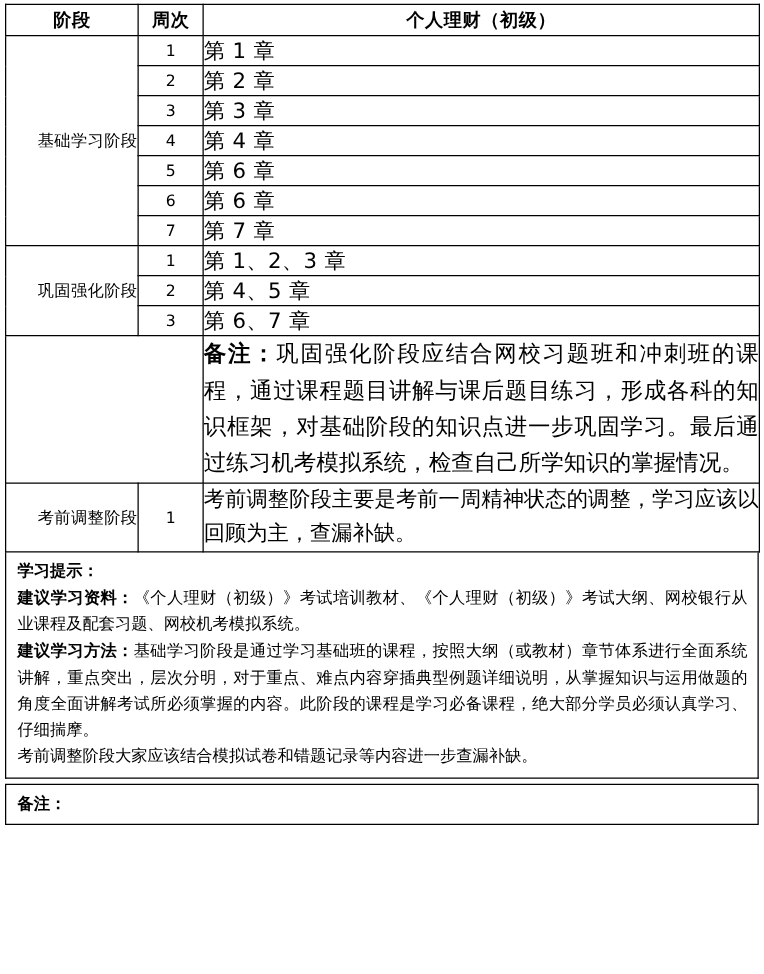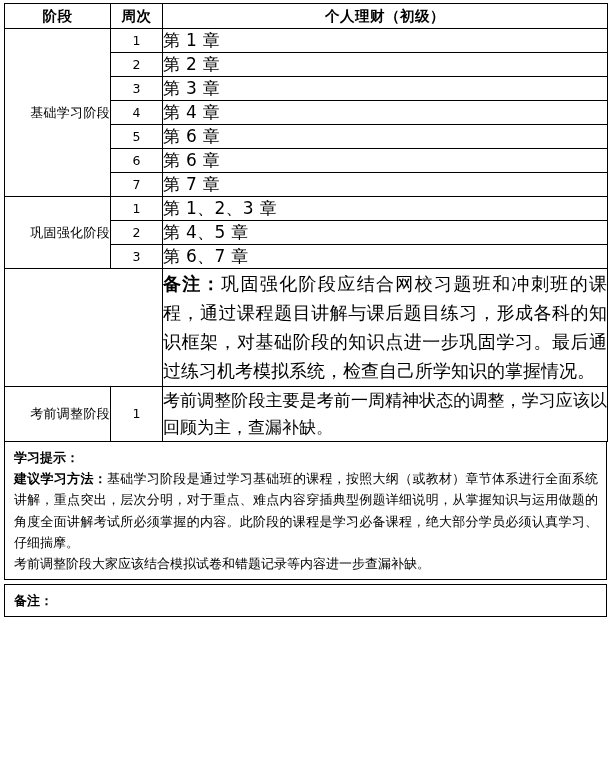--- a/index.html
+++ b/index.html
@@ -169,20 +169,21 @@
       <tr>
         <td class="stage-cell">考前调整阶段</td>
         <td class="week-cell">1</td>
         <td class="adjust-cell">考前调整阶段主要是考前一周精神状态的调整，学习应该以回顾为主，查漏补缺。</td>
       </tr>
     </tbody>
   </table>
 
   <div class="block">
     <p><b>学习提示：</b></p>
+    <p><b>建议学习资料：</b><span>《个人理财（初级）》考试培训教材、《个人理财（初级）》考试大纲、网校银行从业课程及配套习题、网校机考模拟系统。</span></p>
     <p><b>建议学习方法：</b><span>基础学习阶段是通过学习基础班的课程，按照大纲（或教材）章节体系进行全面系统讲解，重点突出，层次分明，对于重点、难点内容穿插典型例题详细说明，从掌握知识与运用做题的角度全面讲解考试所必须掌握的内容。此阶段的课程是学习必备课程，绝大部分学员必须认真学习、仔细揣摩。</span></p>
     <p>考前调整阶段大家应该结合模拟试卷和错题记录等内容进一步查漏补缺。</p>
   </div>
 
   <div class="block standalone">
     <p><b>备注：</b></p>
   </div>
 
 </div>
 

